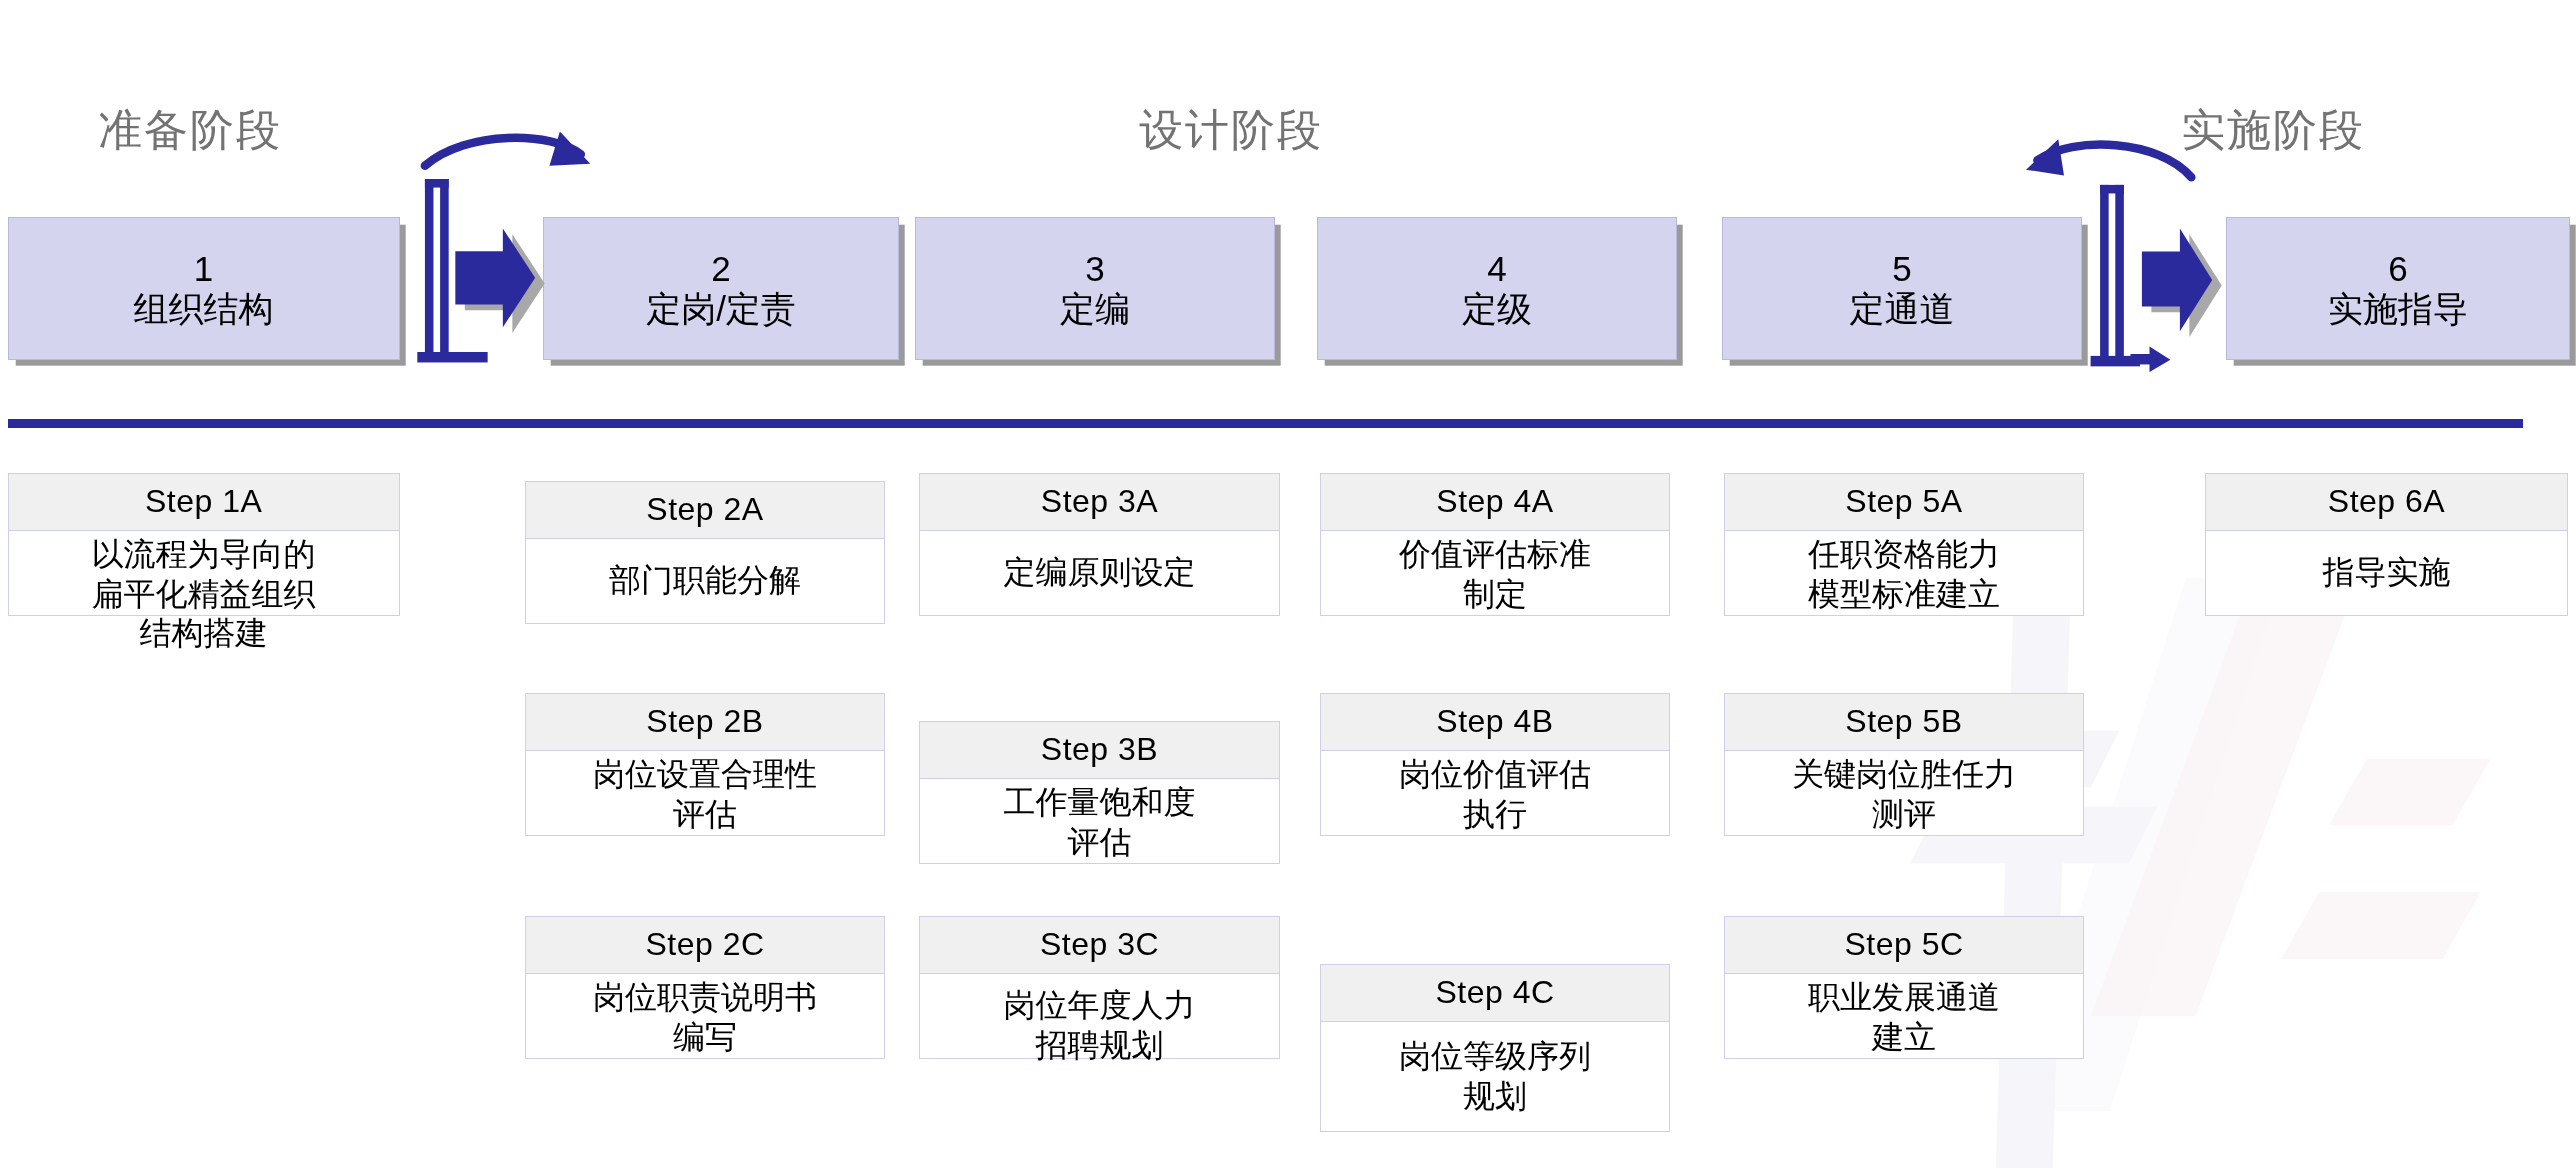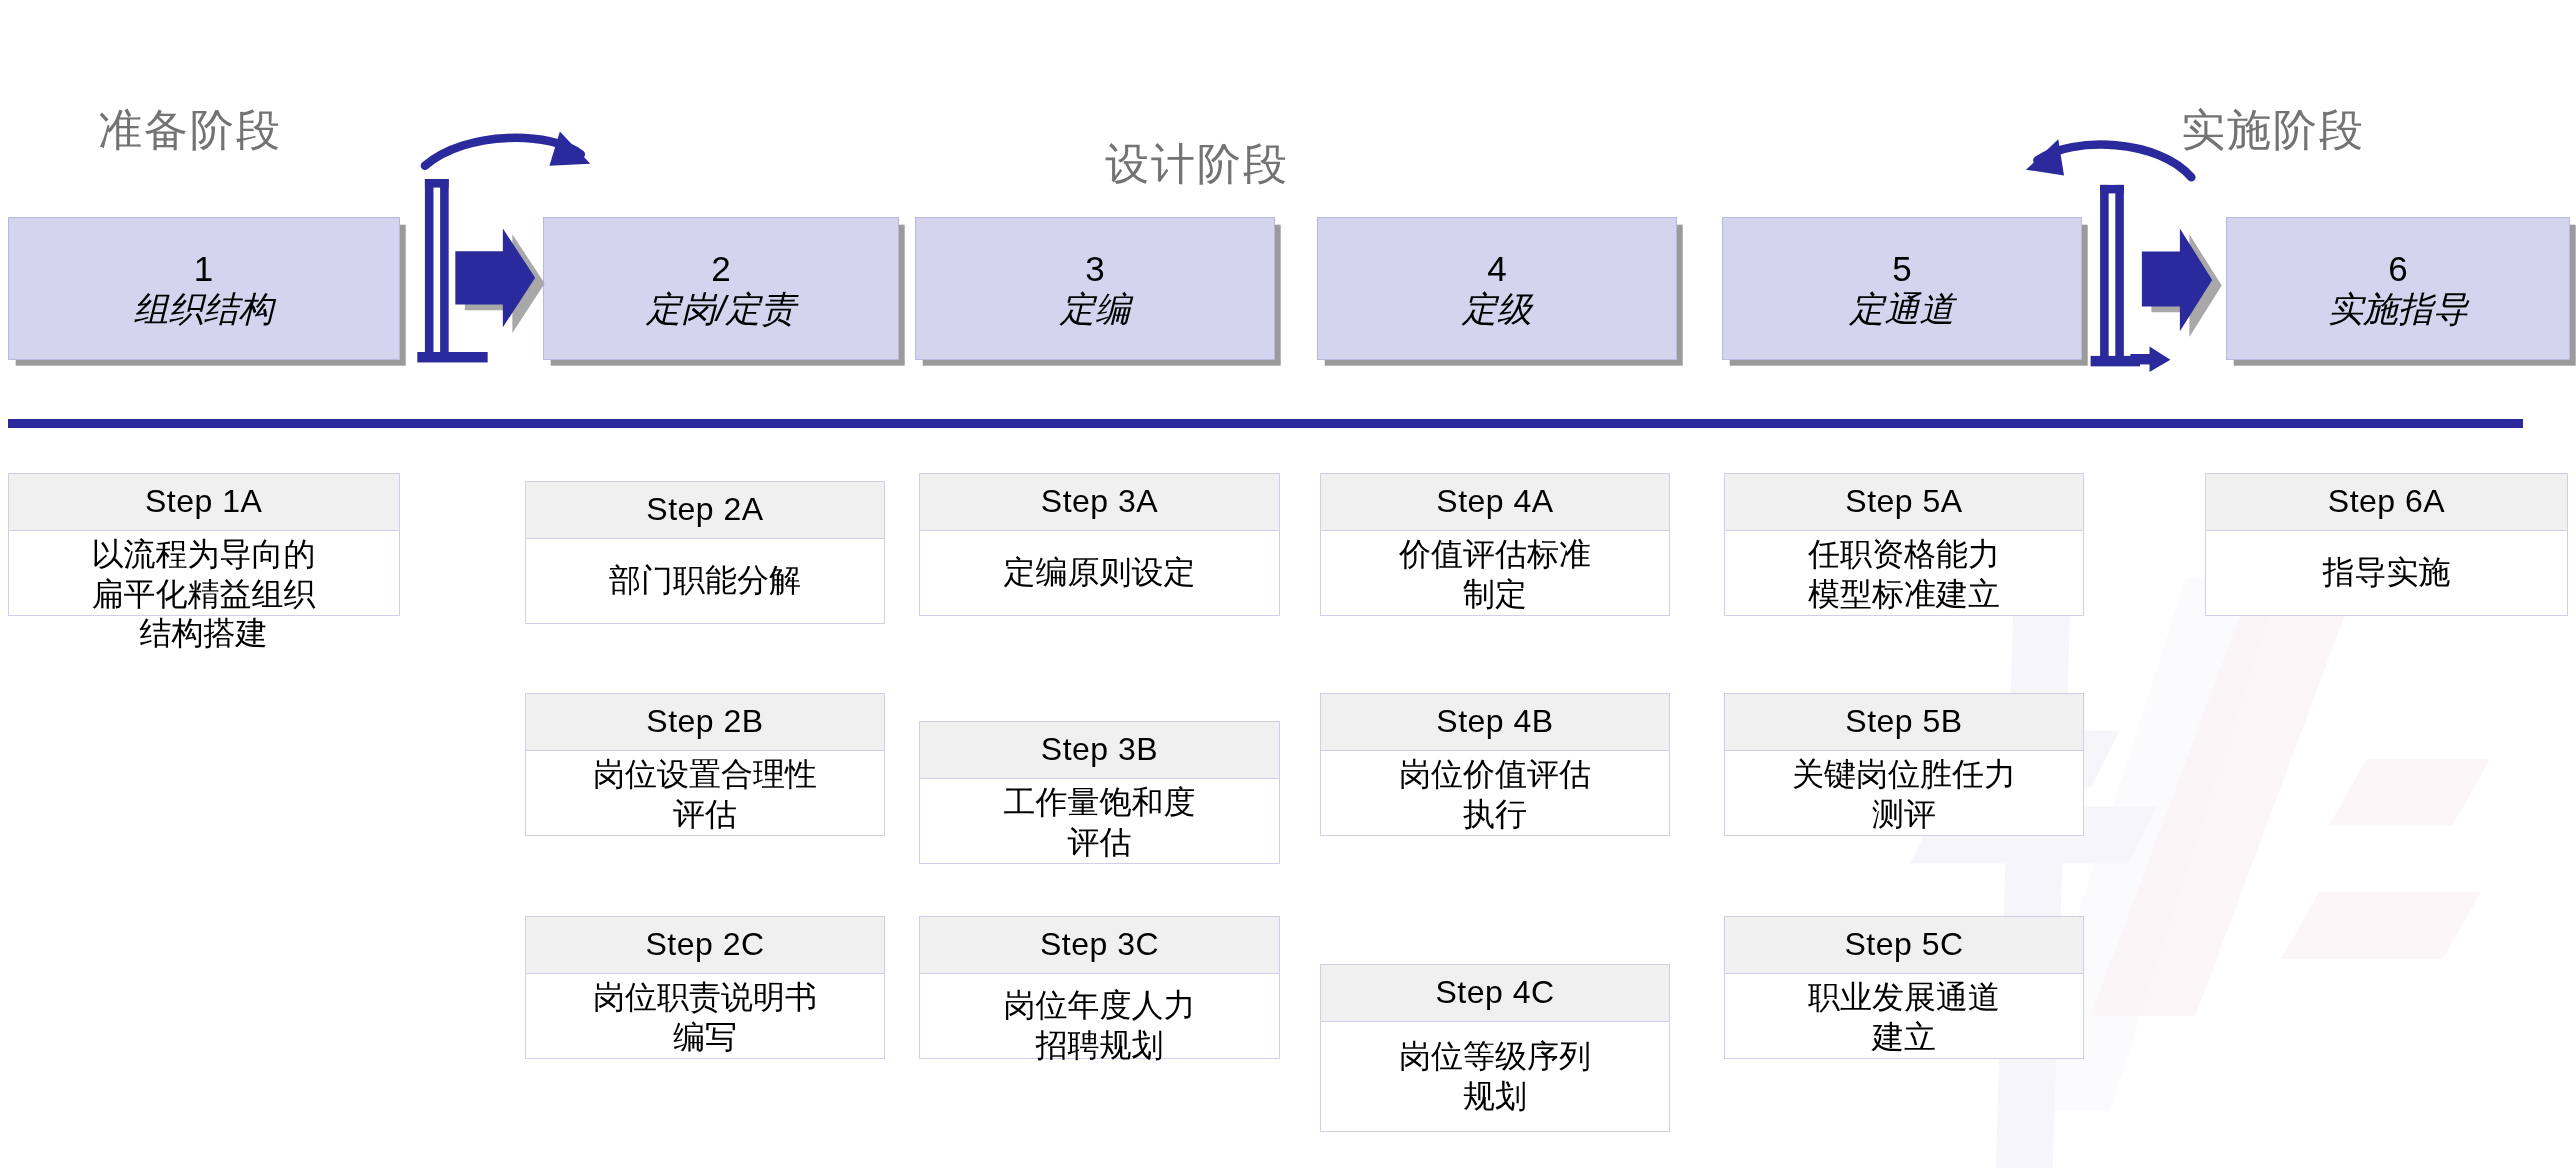--- a/index.html
+++ b/index.html
@@ -39,21 +39,21 @@
     border:1px solid #b9b9dd;
     box-shadow:6.7px 6.7px 0 -1px #9a9a9a;
     display:flex;
     flex-direction:column;
     align-items:center;
     justify-content:center;
     color:#000000;
     line-height:1.12;
   }
   .stage-num{font-size:35px;}
-  .stage-label{font-size:35px;white-space:nowrap;font-style:italic;}
+  .stage-label{font-size:35px;white-space:nowrap;}
 
   
   .transition{position:absolute;}
 
   
   .divider{
     position:absolute;
     background:#2a2a9c;
     height:8.6px;
   }
@@ -102,21 +102,21 @@
       <polygon points="330,140 430,140 250,700 150,700" opacity="0.5"></polygon>
     </g>
     <g fill="#f7eef1" opacity="0.95">
       <polygon points="420,90 530,90 340,600 230,600"></polygon>
       <polygon points="520,330 650,330 610,400 480,400"></polygon>
       <polygon points="470,470 640,470 600,540 430,540"></polygon>
     </g>
   </svg>
 
   <div class="phase-title" style="left:57px;top:101px;width:266px;">准备阶段</div>
-  <div class="phase-title" style="left:1064px;top:101px;width:266px;margin-top:34px;">设计阶段</div>
+  <div class="phase-title" style="left:1098px;top:101px;width:266px;">设计阶段</div>
   <div class="phase-title" style="left:2140px;top:101px;width:266px;">实施阶段</div>
 
   <div class="stage-box" style="left:7.6px;top:217px;width:390px;height:141px;">
     <div class="stage-num">1</div>
     <div class="stage-label">组织结构</div>
   </div>
 
   <div class="stage-box" style="left:543px;top:217px;width:354px;height:141px;">
     <div class="stage-num">2</div>
     <div class="stage-label">定岗/定责</div>

